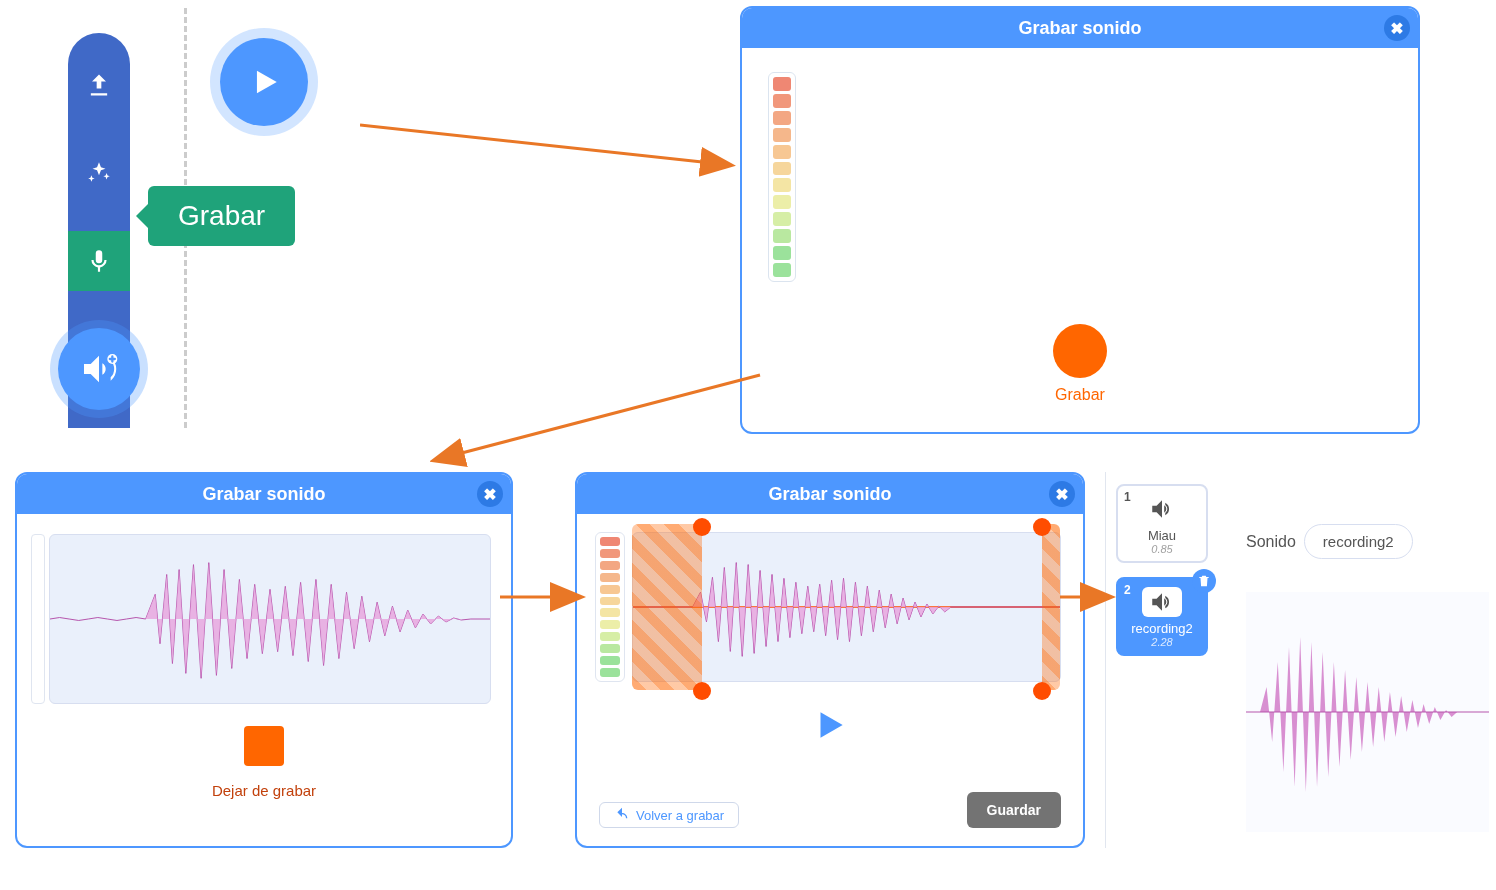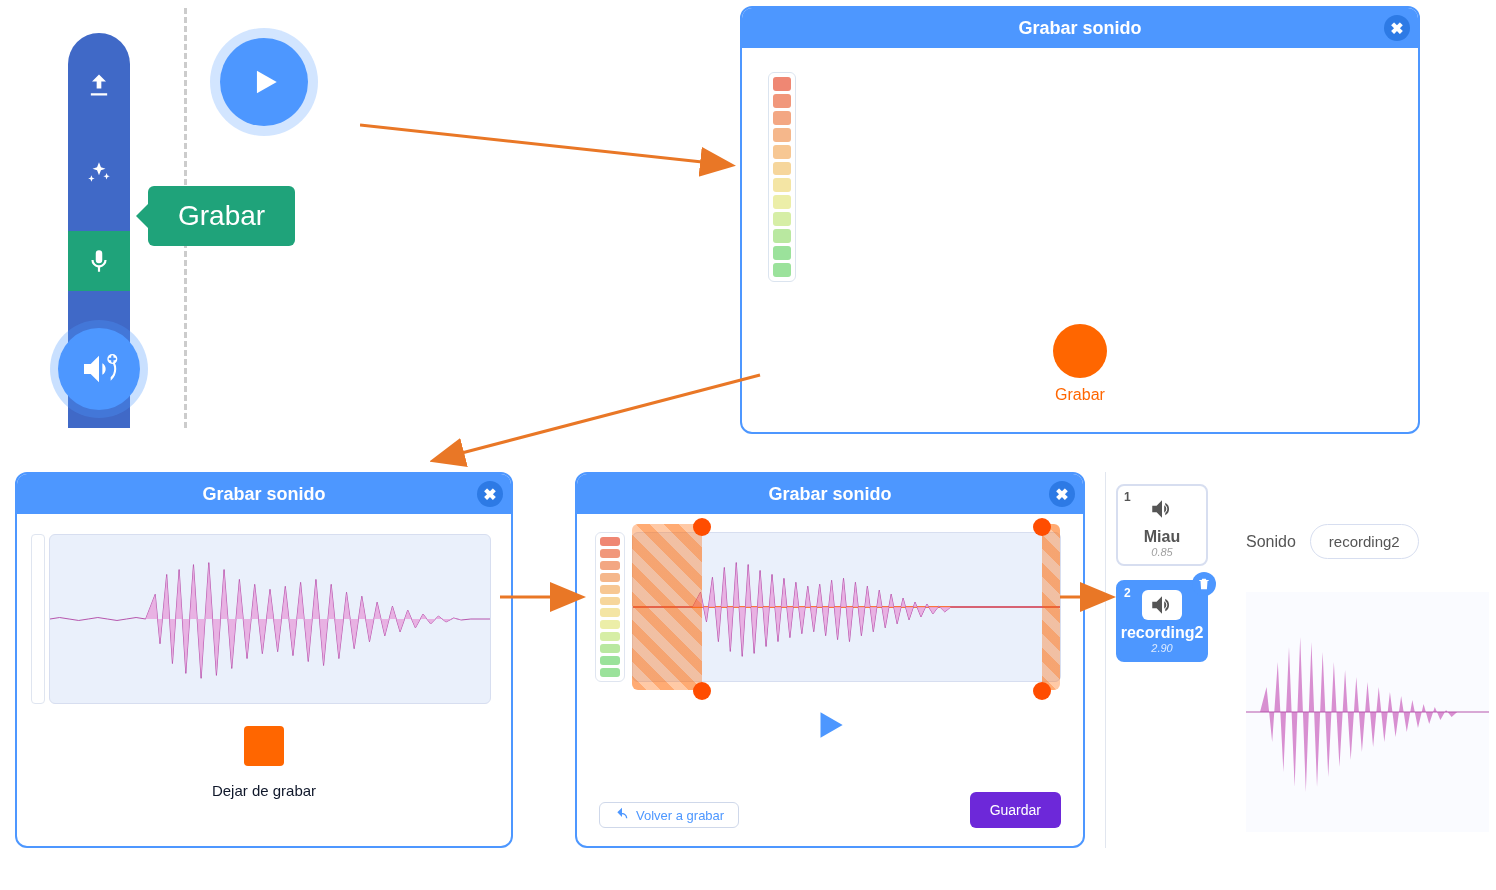--- a/index.html
+++ b/index.html
@@ -30,49 +30,49 @@
   #d1 .meter { position:absolute; left:26px; top:64px; width:28px; height:210px; border:1px solid #dbe4ef; border-radius:6px; background:#fff; display:flex; flex-direction:column-reverse; justify-content:flex-start; padding:4px; gap:3px; }
   #d1 .meter i { display:block; height:7%; border-radius:3px; }
   #d1 .placeholder { position:absolute; left:70px; top:64px; right:26px; height:210px; background:#e4ecf9; border:1px solid #cfd8ea; border-radius:8px; display:flex; align-items:center; justify-content:center; color:#8e97a6; font-size:16px; text-align:center; padding:0 40px; }
   #d1 .recbtn { position:absolute; left:50%; transform:translateX(-50%); top:316px; width:54px; height:54px; border-radius:50%; background:#ff6600; cursor:pointer; }
   #d1 .reclbl { position:absolute; left:0; right:0; top:378px; text-align:center; color:#ff6600; font-size:16px; font-weight:500; }
 
   
   #d2 { left:15px; top:472px; width:498px; height:376px; }
   #d2 .wavearea { position:absolute; left:32px; right:20px; top:60px; height:170px; background:#eaf0fb; border:1px solid #d7def0; border-radius:6px; overflow:hidden; }
   #d2 .stopbtn { position:absolute; left:50%; transform:translateX(-50%); top:252px; width:40px; height:40px; background:#ff6600; border-radius:4px; cursor:pointer; }
-  #d2 .stoplbl { position:absolute; left:0; right:0; top:308px; text-align:center; color:#0f172a; font-size:15px; font-weight:500; }
+  #d2 .stoplbl { position:absolute; left:0; right:0; top:308px; text-align:center; color:#c2410c; font-size:15px; font-weight:500; }
   #d2 .metertiny { position:absolute; left:14px; top:60px; width:14px; height:170px; border:1px solid #dfe5f0; border-radius:4px; background:#fff; }
 
   
   #d3 { left:575px; top:472px; width:510px; height:376px; }
   #d3 .wavearea { position:absolute; left:55px; right:22px; top:58px; height:150px; background:#eaf0fb; border:1px solid #d7def0; border-radius:6px; overflow:hidden; }
   #d3 .metertiny2 { position:absolute; left:18px; top:58px; width:30px; height:150px; border:1px solid #dfe5f0; border-radius:6px; display:flex; flex-direction:column-reverse; gap:3px; padding:4px; }
   #d3 .metertiny2 i { display:block; height:7%; border-radius:3px; }
   #d3 .trimL, #d3 .trimR { position:absolute; top:50px; height:166px; background:repeating-linear-gradient(45deg, rgba(255,102,0,.55) 0 10px, rgba(255,102,0,.35) 10px 20px); }
   #d3 .trimL { left:55px;  width:70px; border-radius:6px 0 0 6px; }
   #d3 .trimR { left:465px; width:18px; border-radius:0 6px 6px 0; }
   #d3 .handle { position:absolute; width:18px; height:18px; border-radius:50%; background:#ff4d00; }
   #d3 .playbtn2 { position:absolute; left:50%; transform:translateX(-50%); top:232px; color:#4d97ff; cursor:pointer; }
   #d3 .playlbl2 { position:absolute; left:0; right:0; top:276px; text-align:center; color:#4d97ff; font-size:14px; }
   #d3 .again { position:absolute; left:22px; bottom:18px; background:#fff; border:1px solid #cfd8ea; color:#4d97ff; font-size:13px; padding:4px 14px; border-radius:6px; cursor:pointer; display:flex; align-items:center; gap:6px; }
-  #d3 .save  { position:absolute; right:22px; bottom:18px; background:#6d28d9; color:#fff; font-size:14px; font-weight:400; padding:10px 20px; border-radius:6px; cursor:pointer; }
+  #d3 .save  { position:absolute; right:22px; bottom:18px; background:#737373; color:#fff; font-size:14px; font-weight:700; padding:10px 20px; border-radius:6px; cursor:pointer; }
 
   
   #p5 { position:absolute; left:1105px; top:472px; width:384px; height:376px; background:#fff; border-left:1px solid #e1e6ef; }
   #p5 .col { position:absolute; left:10px; top:12px; width:92px; display:flex; flex-direction:column; gap:14px; }
   #p5 .thumb { border:2px solid #d7def0; border-radius:8px; padding:8px 0 6px; background:#fff; display:flex; flex-direction:column; align-items:center; position:relative; }
   #p5 .thumb.sel { border-color:#4d97ff; background:#4d97ff; color:#fff; }
   #p5 .thumb .idx { position:absolute; left:6px; top:4px; font-size:12px; font-weight:600; color:#555; }
   #p5 .thumb.sel .idx { color:#fff; }
   #p5 .thumb .spk { width:40px; height:30px; background:#fff; border-radius:6px; display:flex; align-items:center; justify-content:center; margin-bottom:4px; }
-  #p5 .thumb .nm { font-size:16px; font-weight:700; }
+  #p5 .thumb .nm { font-size:13px; font-weight:400; }
   #p5 .thumb .dur { font-size:11px; opacity:.8;font-style:italic; }
   #p5 .thumb .del { position:absolute; right:-10px; top:-10px; width:24px; height:24px; border-radius:50%; background:#4d97ff; display:flex; align-items:center; justify-content:center; }
-  #p5 .hdr { position:absolute; left:140px; top:52px; display:flex; align-items:center; gap:14px; }
+  #p5 .hdr { position:absolute; left:140px; top:52px; display:flex; align-items:center; gap:8px; }
   #p5 .hdr .lbl { font-size:16px; color:#555; }
   #p5 .hdr .chip { border:1px solid #d7def0; border-radius:20px; padding:8px 18px; font-size:15px; color:#555; }
   #p5 .bigwave { position:absolute; left:140px; top:120px; right:0; height:240px; background:#fafbff; overflow:hidden; }
 
   
   .arrow { position:absolute; pointer-events:none; }
 </style>
 </head>
 <body>
 
@@ -231,21 +231,21 @@
         <svg width="14" height="14" viewBox="0 0 24 24">
             <path d="M6 7h12l-1 14H7L6 7zm3-4h6l1 2h4v2H4V5h4l1-2z" fill="#fff"></path>
           </svg>
       </div>
       <div class="spk">
         <svg width="26" height="26" viewBox="0 0 24 24">
             <path d="M3 9v6h4l5 5V4L7 9H3zm13 3a4 4 0 0 0-2-3.5v7A4 4 0 0 0 16 12zm2.5 0a6.5 6.5 0 0 0-3.5-5.8v2.1a4.5 4.5 0 0 1 0 7.4v2.1A6.5 6.5 0 0 0 18.5 12z" fill="#555"></path>
           </svg>
       </div>
       <div class="nm">recording2</div>
-      <div class="dur">2.90</div>
+      <div class="dur">2.28</div>
     </div>
   </div>
   <div class="hdr">
     <span class="lbl">Sonido</span>
     <span class="chip">recording2</span>
   </div>
   <div class="bigwave">
     <svg class="wave-svg" viewBox="0 0 260 240" preserveAspectRatio="none">
       <path d="M0 120 L15 120 L22 95 L28 150 L34 70 L40 180 L46 55 L52 195 L58 45 L64 200 L70 50 L76 195 L82 60 L88 185 L94 70 L100 175 L106 78 L112 168 L118 85 L124 160 L130 90 L136 155 L142 95 L148 150 L154 100 L160 145 L166 104 L172 140 L178 108 L184 136 L190 112 L196 132 L202 115 L208 128 L214 118 L220 125 L226 120 L260 120 L260 120 Z" fill="#d88fd1"></path>
       <path d="M0 120 L260 120" stroke="#b44fa9" stroke-width="1"></path>

